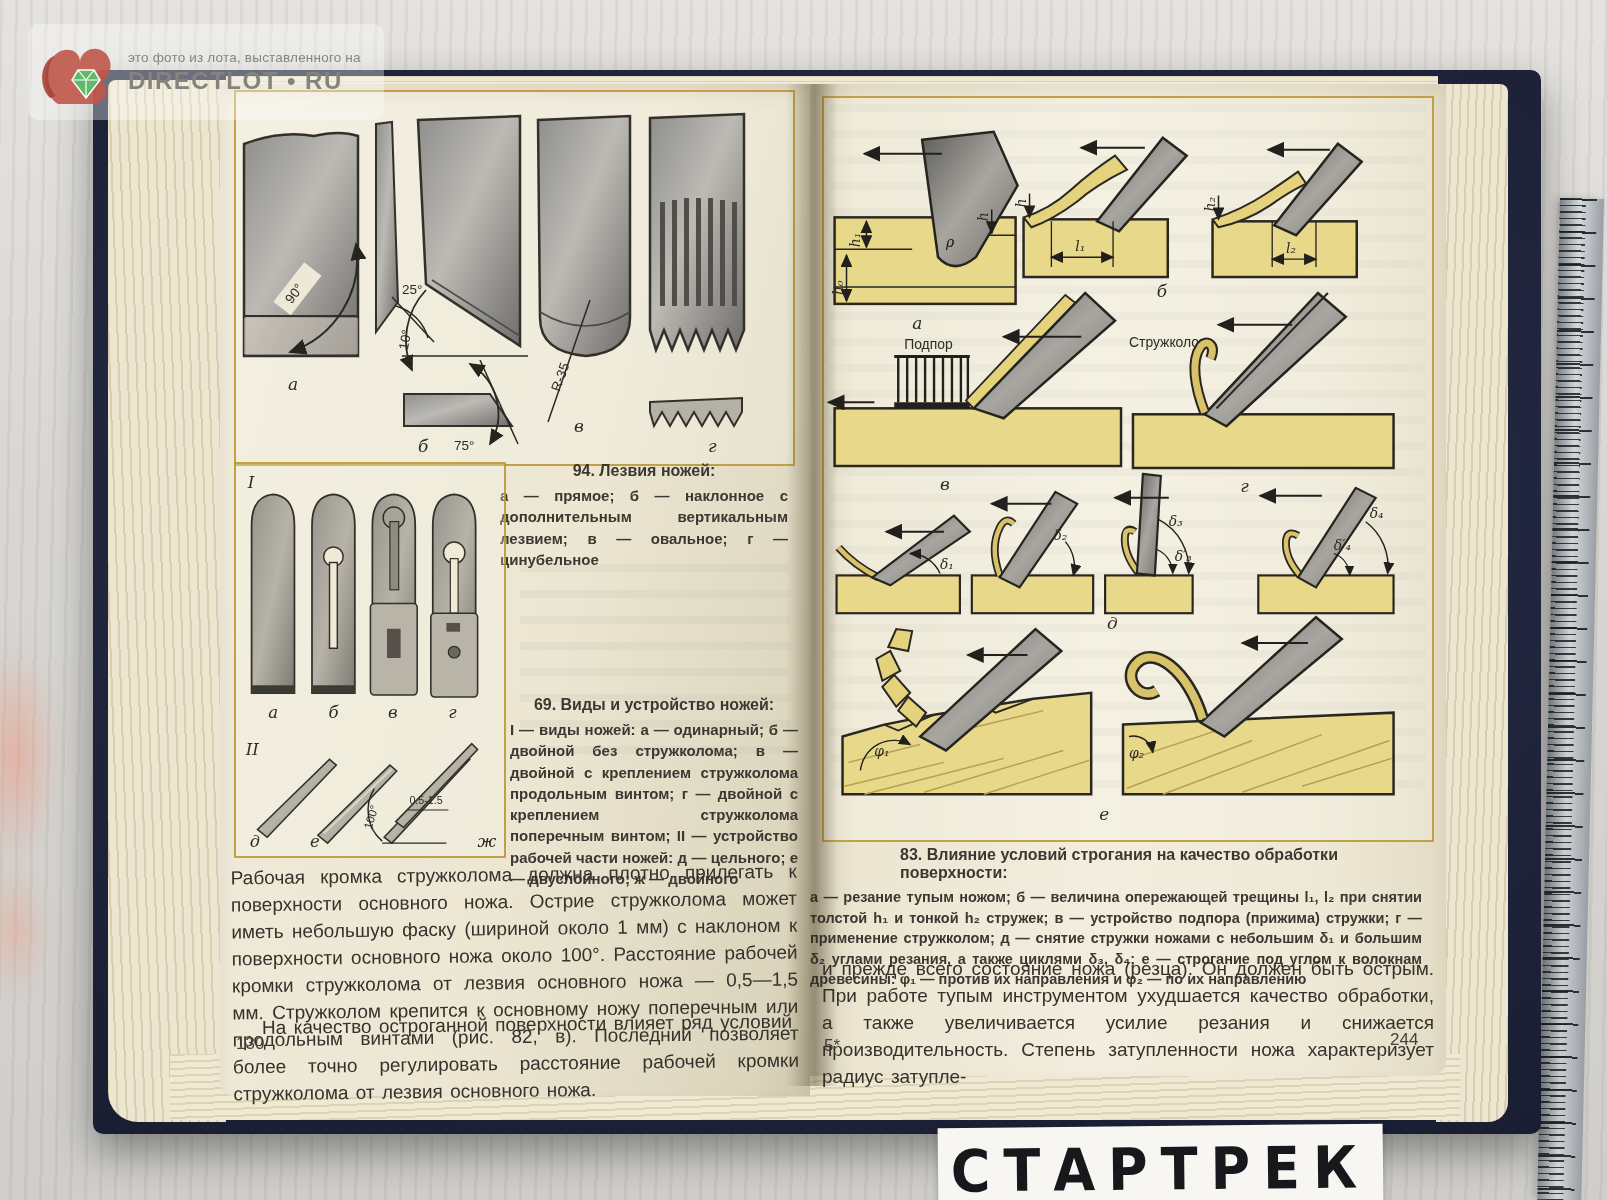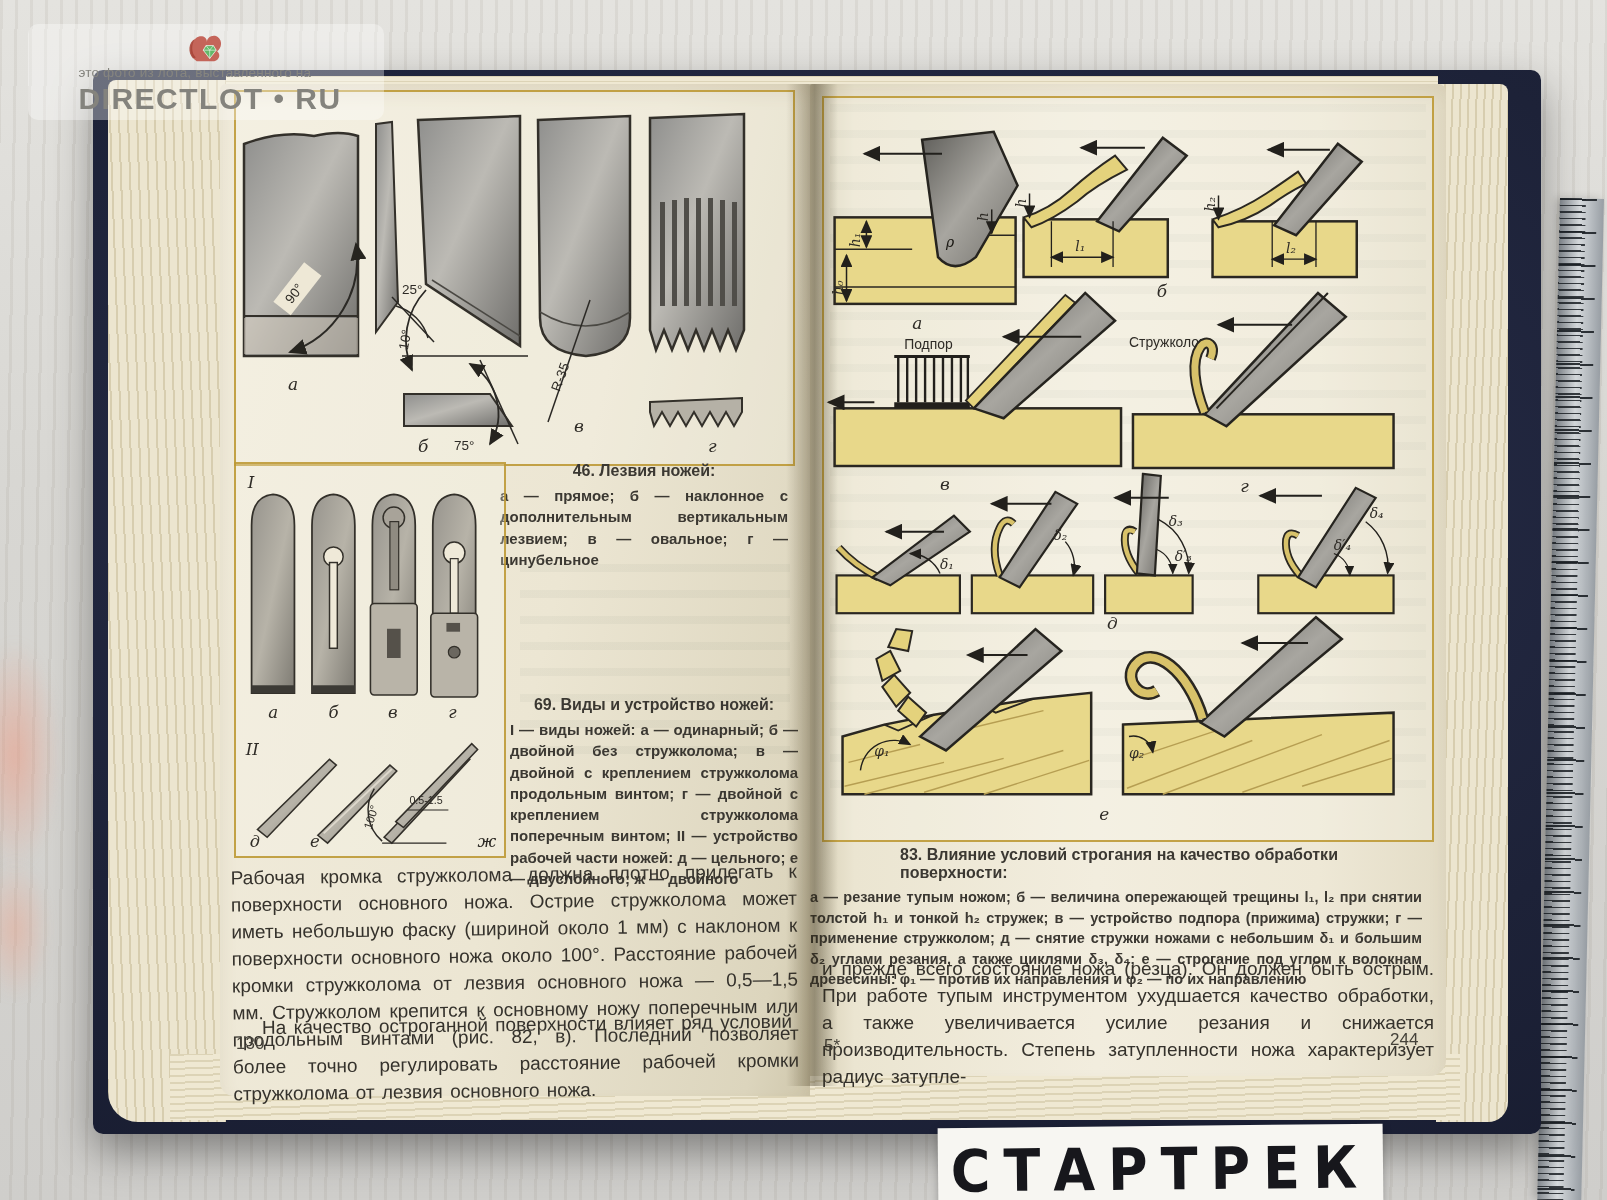--- a/index.html
+++ b/index.html
@@ -51,24 +51,24 @@
   .cap .cap-title{font-weight:bold;font-size:16px;margin-bottom:5px;}
   .cap .cap-body{font-size:15px;line-height:1.42;text-align:justify;font-weight:bold;}
   .bodytext{position:absolute;color:#35322c;font-size:19px;line-height:1.42;text-align:justify;word-spacing:2px;}
   .indent{text-indent:30px;}
   .pagenum{position:absolute;color:#45423a;font-size:17px;}
   .figlabel{font-family:"DejaVu Serif",serif;font-style:italic;font-size:17px;fill:#2e2b26;}
   .dimlabel{font-family:"DejaVu Serif",serif;font-style:italic;font-size:14px;fill:#2e2b26;}
   .annlabel{font-size:13.5px;fill:#2e2b26;font-family:"Liberation Sans",sans-serif;}
   
   .watermark{position:absolute;left:28px;top:24px;width:340px;height:88px;display:flex;align-items:center;
-    background:rgba(255,255,255,0.35);border-radius:10px;padding:4px 8px;flex-direction:column;}
+    background:rgba(255,255,255,0.35);border-radius:10px;padding:4px 8px;}
   .wm-texts{margin-left:8px;}
   .wm-line1{font-size:13.5px;color:#86857f;letter-spacing:0.2px;}
-  .wm-brand{font-size:30px;font-weight:bold;color:#84837d;letter-spacing:1.5px;margin-top:2px;}
+  .wm-brand{font-size:24px;font-weight:bold;color:#84837d;letter-spacing:1.5px;margin-top:2px;}
   
   .label-paper{position:absolute;left:938px;top:1126px;width:445px;height:80px;background:#f7f6f2;
     box-shadow:0 2px 8px rgba(0,0,0,0.28);transform:rotate(-0.6deg);overflow:hidden;text-align:center;}
   .label-paper span{display:inline-block;margin-top:12px;font-family:"DejaVu Sans",sans-serif;font-weight:bold;
     font-size:54px;letter-spacing:13px;color:#17171c;transform:scaleY(1.08);}
 </style>
 </head>
 <body>
 
 <div class="scene">
@@ -155,21 +155,21 @@
               <rect x="484" y="108" width="5" height="106"></rect>
             <rect x="496" y="110" width="5" height="104"></rect>
           </g>
           <polygon points="414,310 506,306 506,320 498,334 490,320 482,334 474,320 466,334 458,320 450,334 442,320 434,334 426,320 418,334 414,320" fill="#b5b1a6" stroke="#33302a" stroke-width="2"></polygon>
           <text class="figlabel" x="472" y="360">г</text>
         </g>
       </svg>
     </div>
 
     <div class="cap" style="left:280px;top:378px;width:288px;">
-      <div class="cap-title" style="text-align:center;">46. Лезвия ножей:</div>
+      <div class="cap-title" style="text-align:center;">94. Лезвия ножей:</div>
       <div class="cap-body">а — прямое; б — наклонное с дополнительным вертикальным лезвием; в — овальное; г — цинубельное</div>
     </div>
 
     <div class="figframe" style="left:14px;top:378px;width:268px;height:392px;">
       <svg viewBox="0 0 271 392" width="264" height="388">
         <defs>
           <linearGradient id="st82" x1="0" y1="0" x2="1" y2="1">
             <stop offset="0" stop-color="#97948d"></stop>
               <stop offset="0.5" stop-color="#b7b3a8"></stop>
               <stop offset="1" stop-color="#7e7b73"></stop>

